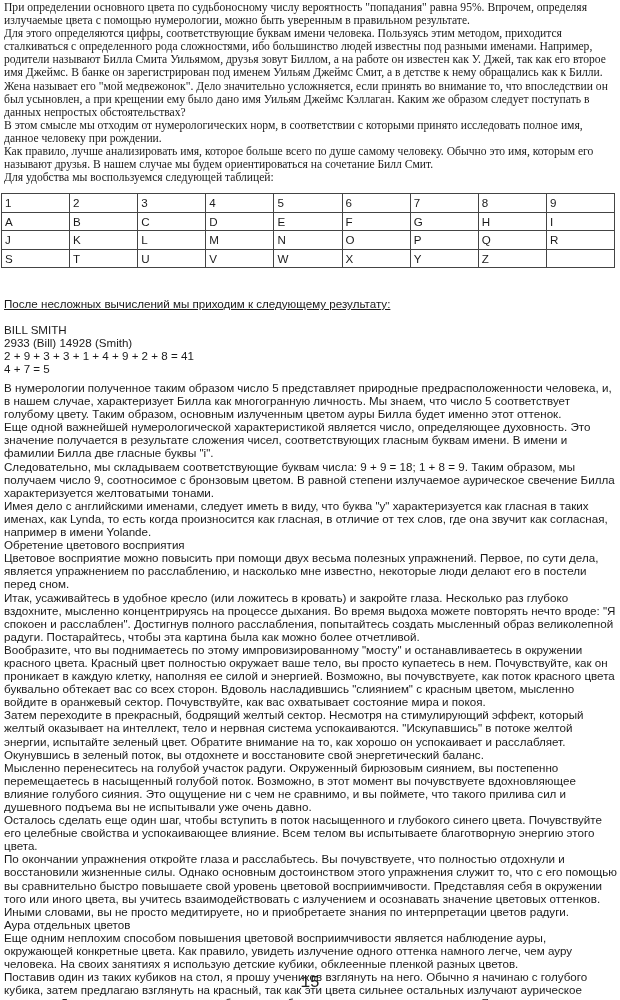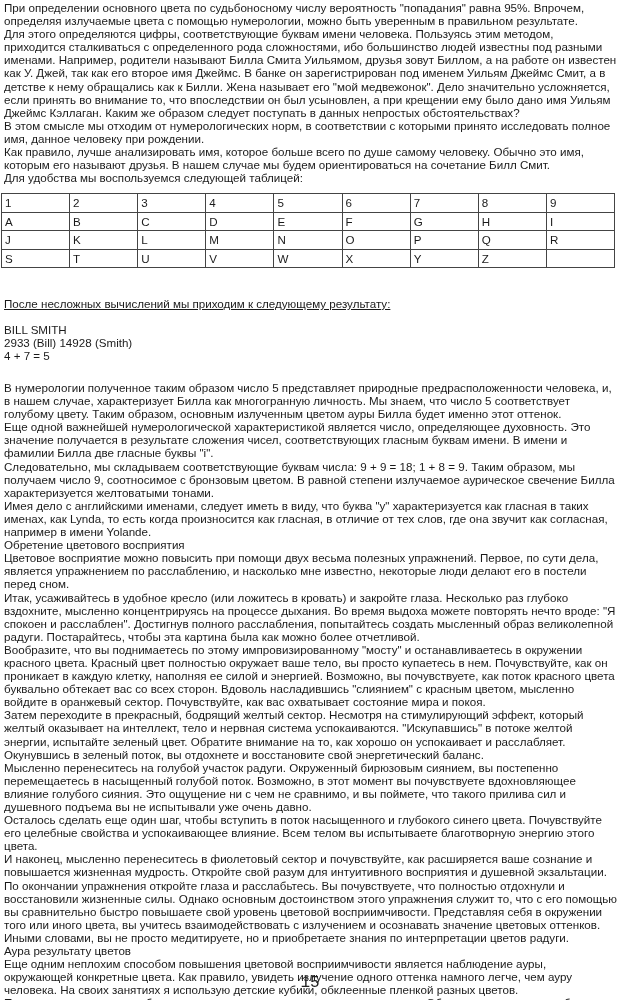--- a/index.html
+++ b/index.html
@@ -1,21 +1,21 @@
 <!DOCTYPE html>
 <html><head>
 <meta charset="utf-8">
 <style>
   html, body { margin: 0; padding: 0; background: #ffffff; }
   body {
     width: 620px; height: 1000px; overflow: hidden; position: relative;
     font-family: "Liberation Sans", sans-serif;
     font-size: 11.6px; line-height: 13.1px; color: #1a1a1a;
   }
-  .page { position: absolute; left: 4px; top: 1px; width: 614px; }
+  .page { position: absolute; left: 4px; top: 1px; width: 614px; font-family: Liberation Serif, serif; }
   .p { margin: 0; padding: 0; white-space: normal; }
   .tbl-wrap { position: absolute; left: 1px; top: 193px; width: 615px; }
   table.numtable {
     border-collapse: collapse; width: 614px; table-layout: fixed;
     font-family: "Liberation Sans", sans-serif; font-size: 11.6px;
   }
   table.numtable td {
     border: 1.3px solid #444; height: 17.5px; padding: 0 0 0 3px;
     vertical-align: middle; color: #1a1a1a; line-height: 13px;
   }
@@ -89,35 +89,35 @@
   </table>
 </div>
 
 <div class="sec2">
   <p class="p">После несложных вычислений мы приходим к следующему результату:</p>
 </div>
 
 <div class="calc">
   <p class="p">BILL SMITH</p>
   <p class="p">2933 (Bill) 14928 (Smith)</p>
+  <p class="p">2 + 9 + 3 + 3 + 1 + 4 + 9 + 2 + 8 = 41</p>
   <p class="p">4 + 7 = 5</p>
 </div>
 
 <div class="sec3">
   <p class="p">В нумерологии полученное таким образом число 5 представляет природные предрасположенности человека, и, в нашем случае, характеризует Билла как многогранную личность. Мы знаем, что число 5 соответствует голубому цвету. Таким образом, основным излученным цветом ауры Билла будет именно этот оттенок.</p>
   <p class="p">Еще одной важнейшей нумерологической характеристикой является число, определяющее духовность. Это значение получается в результате сложения чисел, соответствующих гласным буквам имени. В имени и фамилии Билла две гласные буквы "i".</p>
   <p class="p">Следовательно, мы складываем соответствующие буквам числа: 9 + 9 = 18; 1 + 8 = 9. Таким образом, мы получаем число 9, соотносимое с бронзовым цветом. В равной степени излучаемое аурическое свечение Билла характеризуется желтоватыми тонами.</p>
   <p class="p">Имея дело с английскими именами, следует иметь в виду, что буква "у" характеризуется как гласная в таких именах, как Lynda, то есть когда произносится как гласная, в отличие от тех слов, где она звучит как согласная, например в имени Yolande.</p>
   <p class="p">Обретение цветового восприятия</p>
   <p class="p">Цветовое восприятие можно повысить при помощи двух весьма полезных упражнений. Первое, по сути дела, является упражнением по расслаблению, и насколько мне известно, некоторые люди делают его в постели перед сном.</p>
   <p class="p">Итак, усаживайтесь в удобное кресло (или ложитесь в кровать) и закройте глаза. Несколько раз глубоко вздохните, мысленно концентрируясь на процессе дыхания. Во время выдоха можете повторять нечто вроде: "Я спокоен и расслаблен". Достигнув полного расслабления, попытайтесь создать мысленный образ великолепной радуги. Постарайтесь, чтобы эта картина была как можно более отчетливой.</p>
   <p class="p">Вообразите, что вы поднимаетесь по этому импровизированному "мосту" и останавливаетесь в окружении красного цвета. Красный цвет полностью окружает ваше тело, вы просто купаетесь в нем. Почувствуйте, как он проникает в каждую клетку, наполняя ее силой и энергией. Возможно, вы почувствуете, как поток красного цвета буквально обтекает вас со всех сторон. Вдоволь насладившись "слиянием" с красным цветом, мысленно войдите в оранжевый сектор. Почувствуйте, как вас охватывает состояние мира и покоя.</p>
   <p class="p">Затем переходите в прекрасный, бодрящий желтый сектор. Несмотря на стимулирующий эффект, который желтый оказывает на интеллект, тело и нервная система успокаиваются. "Искупавшись" в потоке желтой энергии, испытайте зеленый цвет. Обратите внимание на то, как хорошо он успокаивает и расслабляет. Окунувшись в зеленый поток, вы отдохнете и восстановите свой энергетический баланс.</p>
   <p class="p">Мысленно перенеситесь на голубой участок радуги. Окруженный бирюзовым сиянием, вы постепенно перемещаетесь в насыщенный голубой поток. Возможно, в этот момент вы почувствуете вдохновляющее влияние голубого сияния. Это ощущение ни с чем не сравнимо, и вы поймете, что такого прилива сил и душевного подъема вы не испытывали уже очень давно.</p>
   <p class="p">Осталось сделать еще один шаг, чтобы вступить в поток насыщенного и глубокого синего цвета. Почувствуйте его целебные свойства и успокаивающее влияние. Всем телом вы испытываете благотворную энергию этого цвета.</p>
-  <p class="p">И наконец, мысленно перенеситесь в фиолетовый сектор и почувствуйте, как расширяется ваше сознание и повышается жизненная мудрость. Откройте свой разум для интуитивного восприятия и душевной экзальтации.</p>
   <p class="p">По окончании упражнения откройте глаза и расслабьтесь. Вы почувствуете, что полностью отдохнули и восстановили жизненные силы. Однако основным достоинством этого упражнения служит то, что с его помощью вы сравнительно быстро повышаете свой уровень цветовой восприимчивости. Представляя себя в окружении того или иного цвета, вы учитесь взаимодействовать с излучением и осознавать значение цветовых оттенков. Иными словами, вы не просто медитируете, но и приобретаете знания по интерпретации цветов радуги.</p>
-  <p class="p">Аура результату цветов</p>
+  <p class="p">Аура отдельных цветов</p>
   <p class="p">Еще одним неплохим способом повышения цветовой восприимчивости является наблюдение ауры, окружающей конкретные цвета. Как правило, увидеть излучение одного оттенка намного легче, чем ауру человека. На своих занятиях я использую детские кубики, обклеенные пленкой разных цветов.</p>
   <p class="p">Поставив один из таких кубиков на стол, я прошу учеников взглянуть на него. Обычно я начинаю с голубого кубика, затем предлагаю взглянуть на красный, так как эти цвета сильнее остальных излучают аурическое свечение. Лучше всего, когда ученики наблюдают кубики с расстояния не менее метра. Я прошу их посмотреть на одну из сторон кубика, а затем перевести взгляд на стену за ним. Когда они сфокусируют взгляд на стене, я прошу их расслабиться. Обычно в течение</p>
 </div>
 
 <div class="pagenum">15</div>
 
 </body></html>

